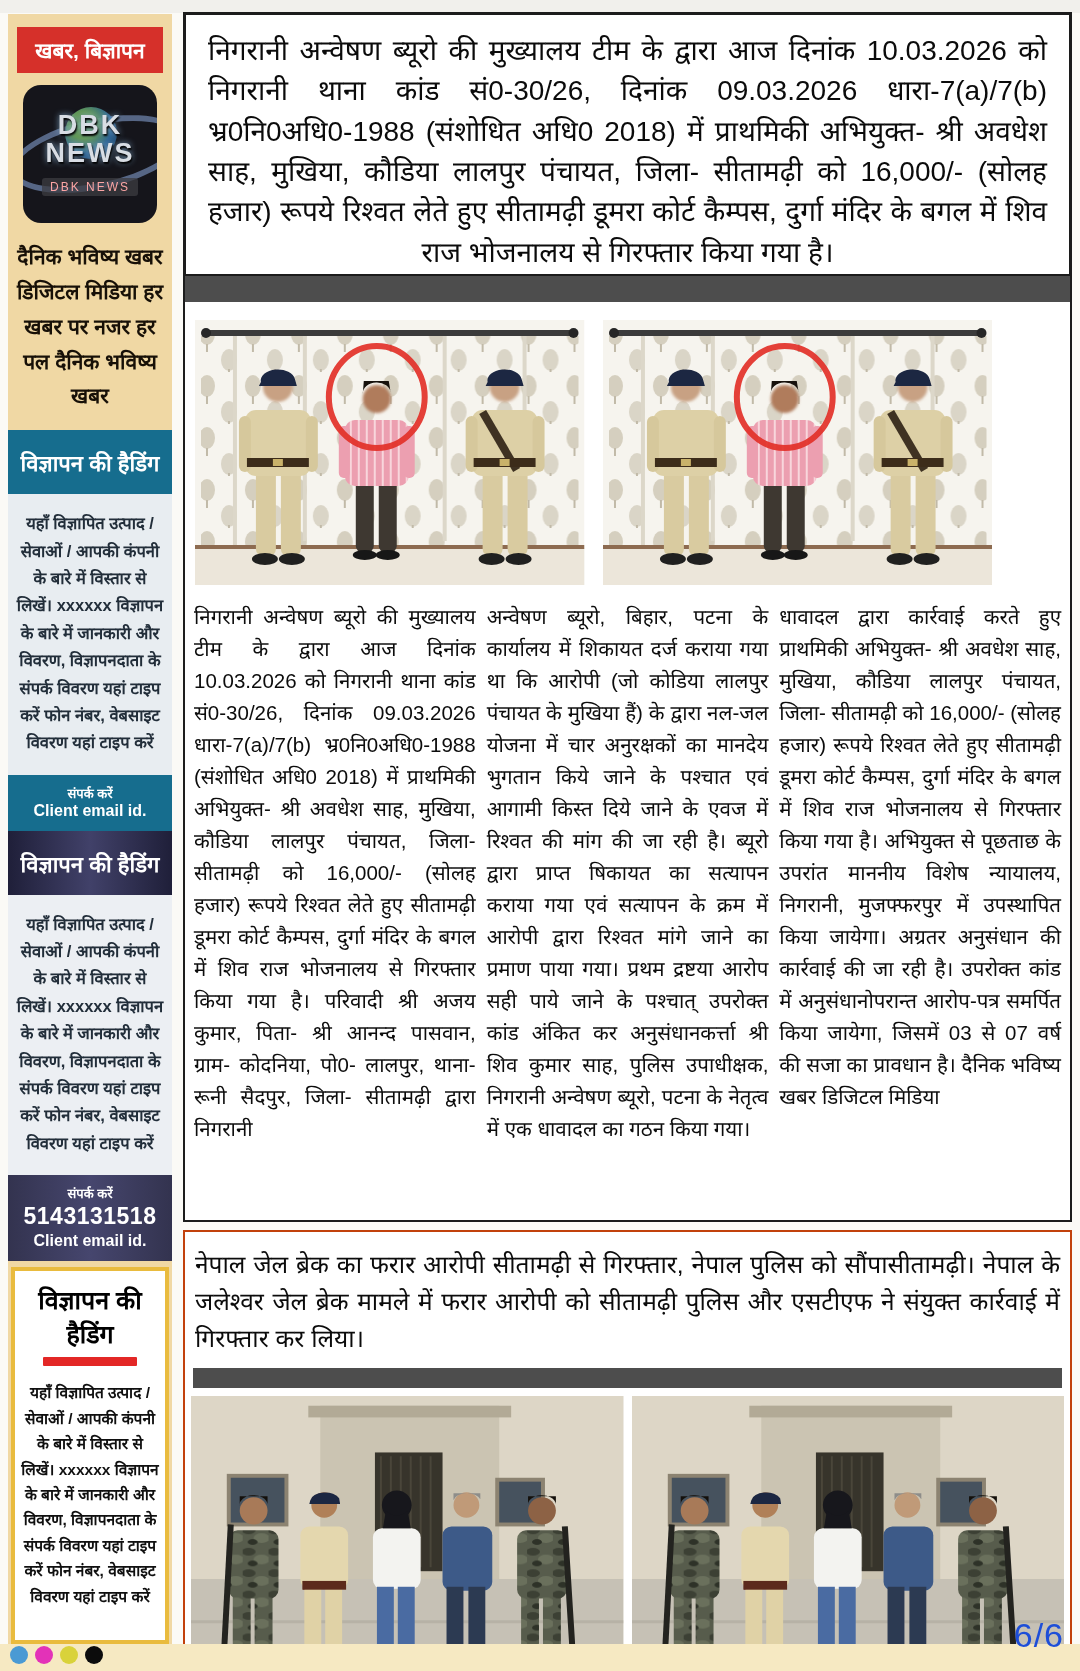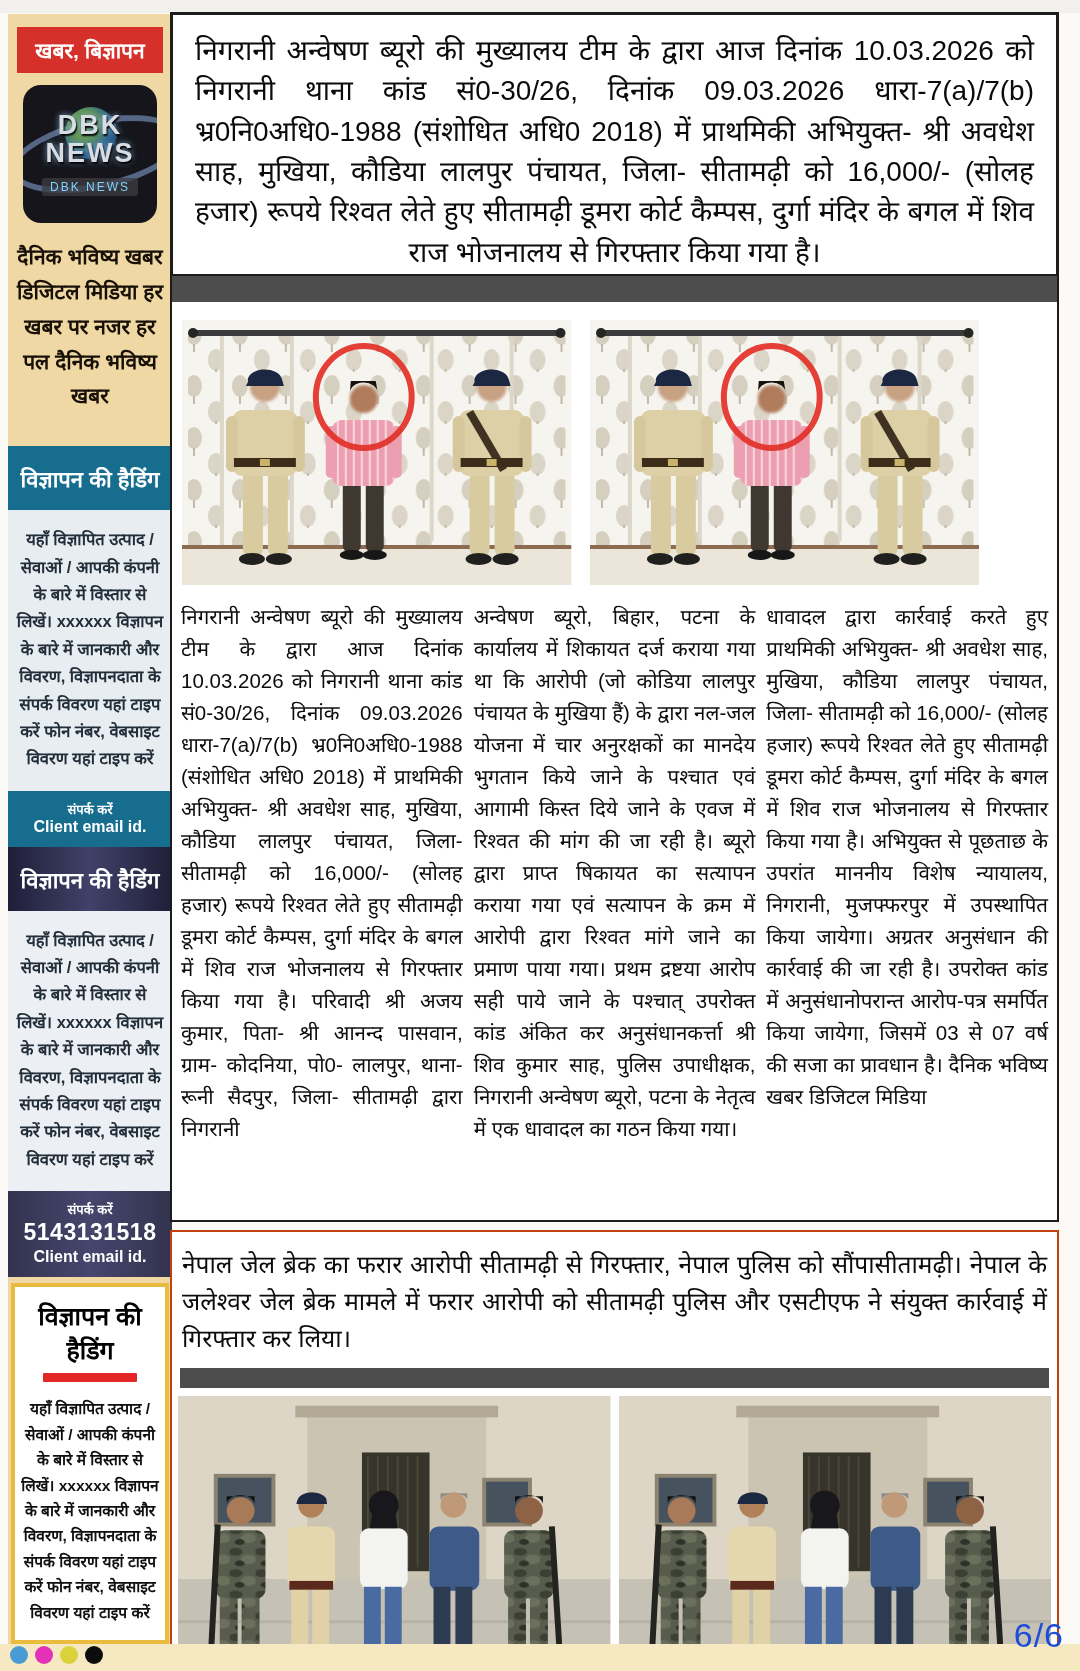--- a/index.html
+++ b/index.html
@@ -25,23 +25,23 @@
     line-height:1.62;color:#171007;}
   .logo{margin:12px auto 0;width:134px;height:138px;background:#15151b;border-radius:18px;
     position:relative;overflow:hidden;flex:none;display:flex;flex-direction:column;
     align-items:center;justify-content:center;}
   .logo .swoosh{position:absolute;left:-14px;top:34px;width:164px;height:58px;
     border:6px solid rgba(140,170,220,.55);border-radius:50%;transform:rotate(-12deg);}
   .logo .globe{position:absolute;left:42px;top:22px;width:52px;height:52px;border-radius:50%;
     background:radial-gradient(circle at 35% 35%,#6fae5a 0 28%,#2f6fa8 60%,#17324e 100%);opacity:.85;}
   .logo .w1,.logo .w2{position:relative;font-weight:bold;font-size:27px;letter-spacing:2px;
     color:#d8dde4;text-shadow:1px 2px 2px #000,0 0 6px #7fa6c8;line-height:1.02;}
-  .logo .cap{position:relative;margin-top:10px;font-size:12px;letter-spacing:2px;color:#7dd3fc;
+  .logo .cap{position:relative;margin-top:10px;font-size:12px;letter-spacing:2px;color:#fca5a5;
     background:rgba(60,60,66,.75);padding:2px 8px;border-radius:3px;}
-  .brand2{margin:17px 2px 16px;text-align:center;font-weight:bold;font-size:21px;
+  .brand2{margin:17px 2px 0;text-align:center;font-weight:bold;font-size:21px;
     line-height:1.66;color:#171007;}
 
   .ad-head-teal{margin-top:16px;background:#166d8e;color:#fff;font-size:22px;font-weight:bold;
     text-align:center;padding:17px 4px;flex:none;}
   .ad-body-lt{background:#e8edf1;color:#222e3a;font-size:16.5px;font-weight:bold;text-align:center;
     padding:16px 7px 18px;line-height:1.66;flex:none;}
   .ad-contact-teal{background:#166d8e;color:#fff;text-align:center;padding:9px 2px 11px;flex:none;}
   .ad-head-navy{background:linear-gradient(90deg,#1f1f39,#414169 50%,#1f1f39);color:#fff;
     font-size:22px;font-weight:bold;text-align:center;padding:17px 4px;flex:none;}
   .ad-contact-navy{background:linear-gradient(90deg,#33334f,#46466e 50%,#33334f);color:#fff;
@@ -50,21 +50,21 @@
   .c-phone{font-size:23px;font-weight:bold;letter-spacing:.5px;line-height:1.3;}
   .c-mail{font-size:16px;font-weight:bold;}
 
   .ad3{margin:6px 3px 0;background:#fff;border:4px solid #e9bb3e;flex:1;
     display:flex;flex-direction:column;overflow:hidden;}
   .ad3-heading{font-size:25px;font-weight:bold;text-align:center;padding:13px 6px 2px;color:#000;line-height:1.35;}
   .ad3-underline{width:94px;height:9px;background:#e32726;margin:4px auto 6px;border-radius:1px;}
   .ad3-body{font-size:15.5px;font-weight:bold;padding:8px 5px;text-align:center;line-height:1.64;color:#101010;}
 
   
-  .main{position:absolute;left:170px;top:12px;width:889px;}
+  .main{position:absolute;left:183px;top:12px;width:889px;}
   .headline-box{box-sizing:border-box;border:3px solid #1c1c1c;background:#fff;
     min-height:256px;padding:16px 22px 8px;}
   .headline{font-size:28px;line-height:1.44;font-weight:500;color:#0b0b0b;
     text-align:justify;text-align-last:center;}
 
   .box-b{box-sizing:border-box;position:absolute;left:0;top:262px;width:889px;height:948px;
     border:2px solid #1c1c1c;background:#fff;overflow:hidden;}
   .graybar{height:26px;background:#4d4d4d;}
   .photos1{display:flex;gap:18px;padding:18px 78px 10px 10px;}
   .photo-cell1{flex:1;height:265px;}

